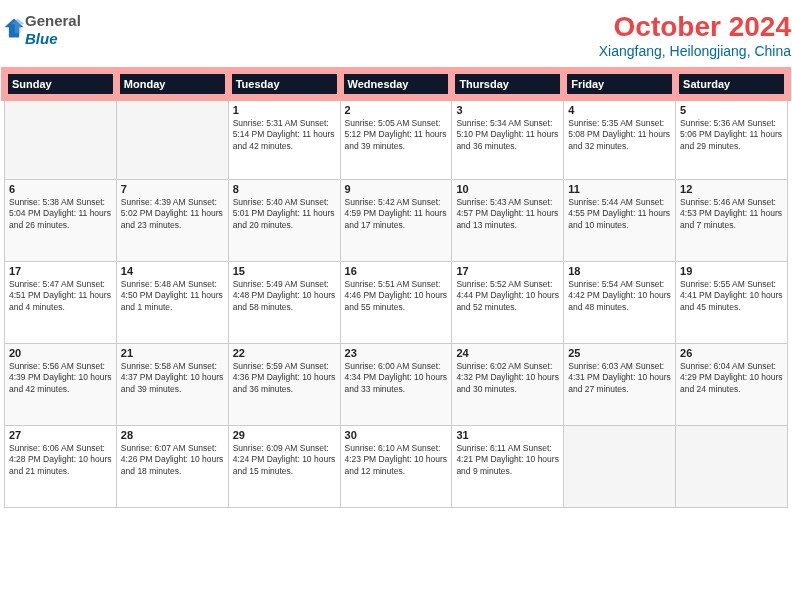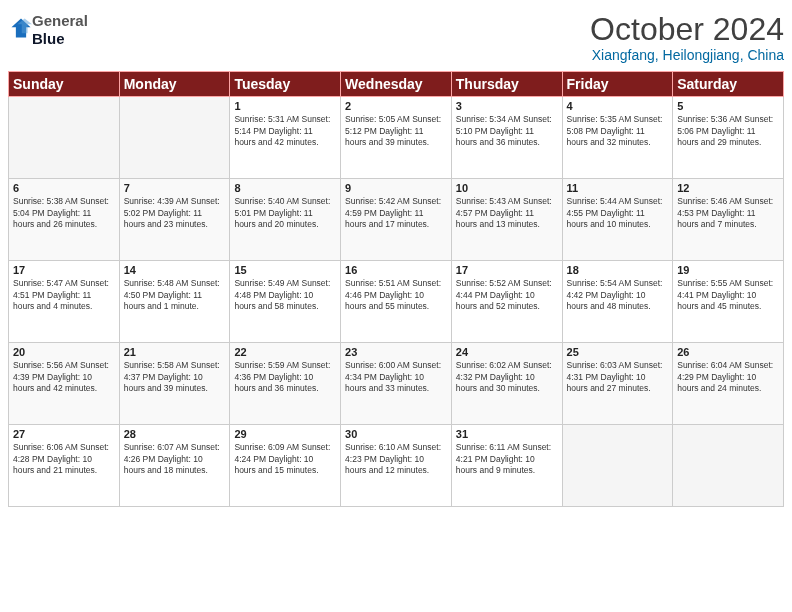--- a/index.html
+++ b/index.html
@@ -6,73 +6,74 @@
     body {
       width: 792px;
       height: 612px;
       font-family: Arial, sans-serif;
       background: #fff;
       overflow: hidden;
     }
     .page {
       width: 792px;
       height: 612px;
-      padding: 12px 8px;
+      padding: 12px 1px;
     }
     .header {
       display: flex;
       justify-content: space-between;
       align-items: flex-start;
       margin-bottom: 8px;
     }
     .logo {
       display: flex;
       align-items: center;
     }
     .logo-text-general {
       font-size: 15px;
       font-weight: bold;
       color: #555;
     }
     .logo-text-blue {
       font-size: 15px;
       font-weight: bold;
-      color: #0f172a;
+      color: #0369a1;
+      font-style: italic;
     }
     .logo-icon {
       width: 22px;
       height: 22px;
       margin-left: 2px;
     }
     .title-section {
       text-align: right;
     }
     .month-title {
-      font-size: 32px;
-      font-weight: normal;
-      color: #404040;
+      font-size: 28px;
+      font-weight: bold;
+      color: #ef4444;
       line-height: 1.1;
     }
     .location {
       font-size: 14px;
       color: #0369a1;
     }
     .calendar {
       width: 100%;
       border-collapse: collapse;
       table-layout: fixed;
     }
     .calendar th {
-      background-color: #7f1d1d;
+      background-color: #0f172a;
       color: #fff;
-      font-size: 14px;
+      font-size: 11px;
       font-weight: bold;
       padding: 4px 4px;
       text-align: left;
-      border: 1px solid #fca5a5;
+      border: 7px solid #fca5a5;
     }
     .calendar td {
       border: 1px solid #ccc;
       vertical-align: top;
       padding: 3px 4px;
       font-size: 9px;
       color: #333;
       background: #fff;
       height: 82px;
     }

